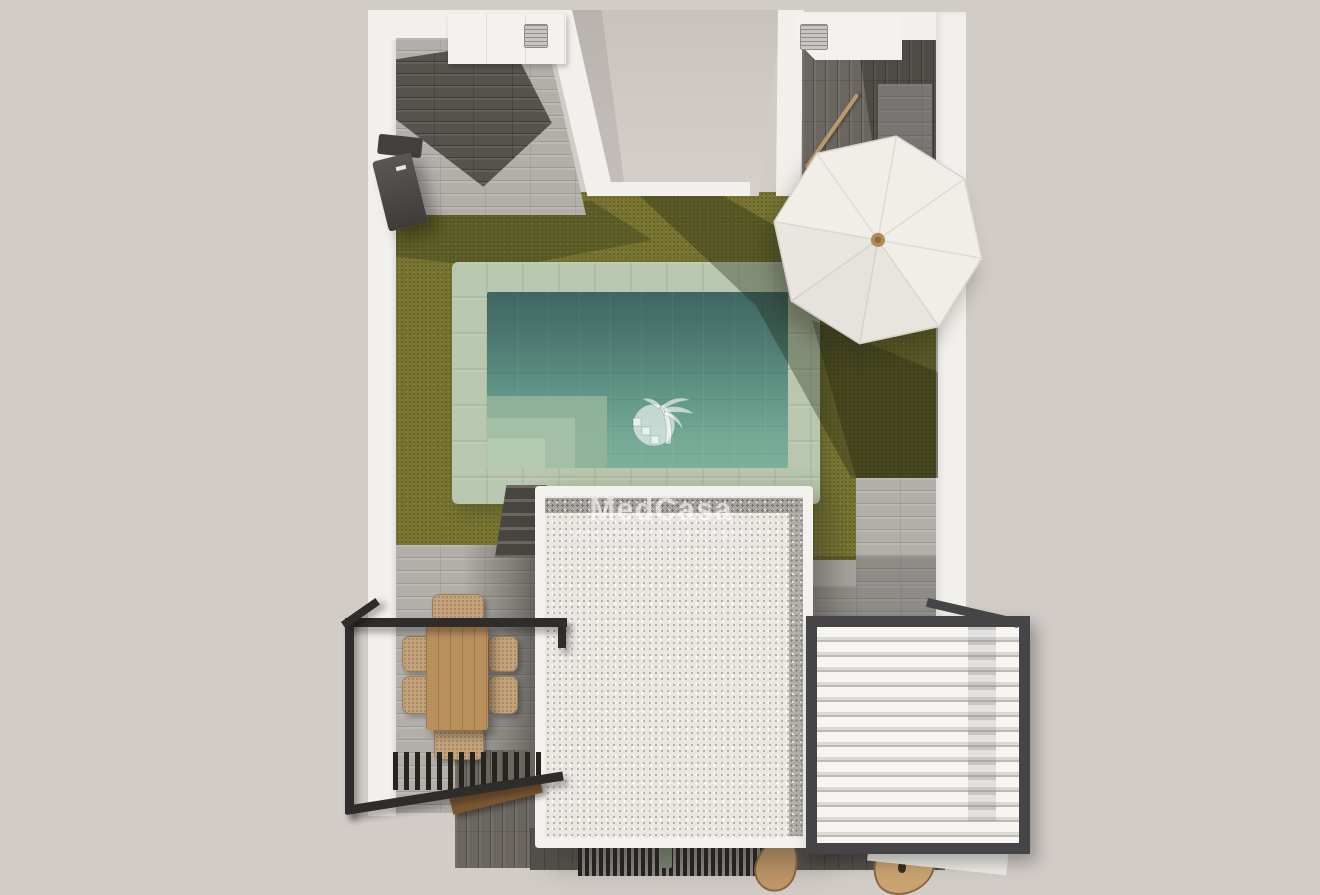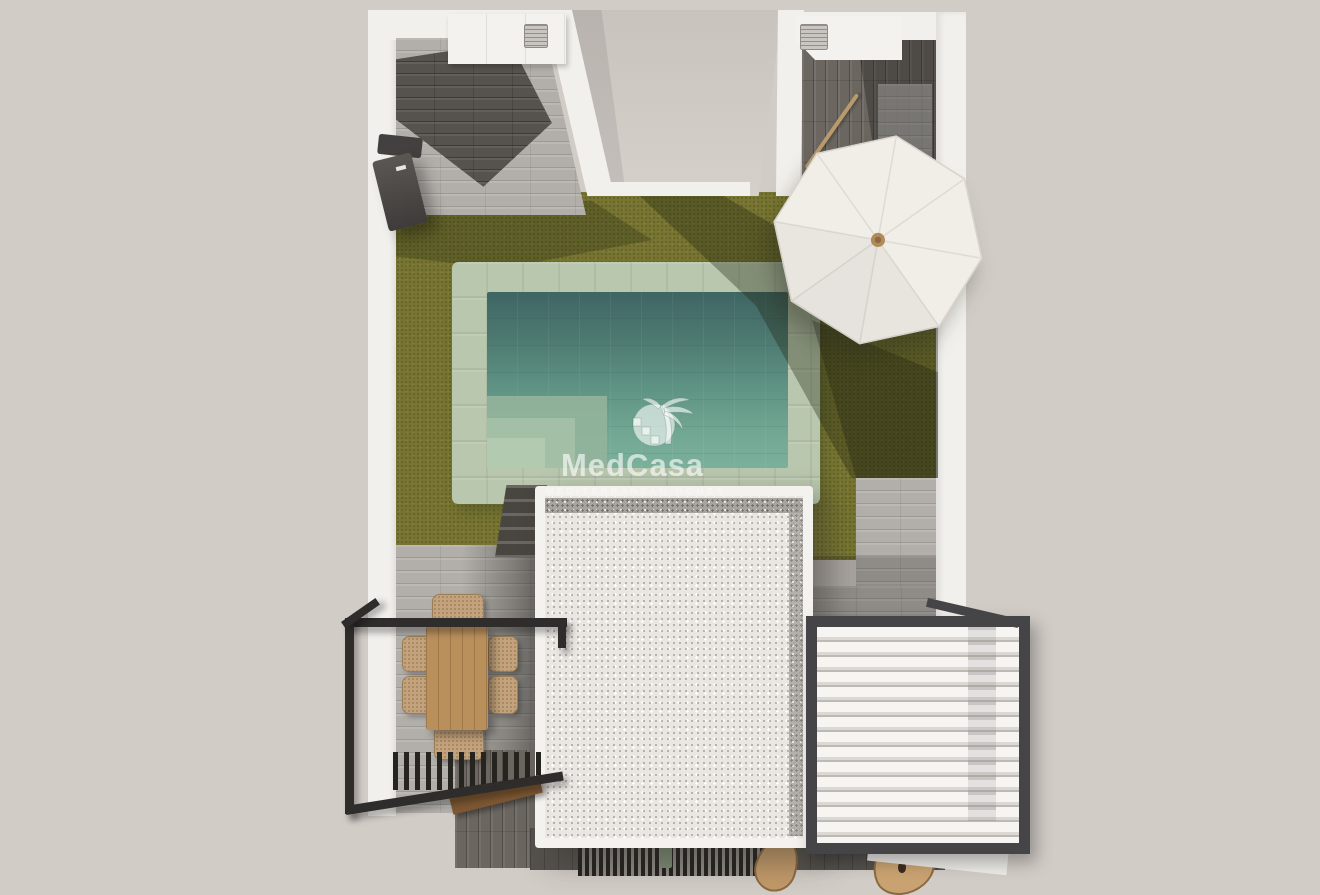--- a/index.html
+++ b/index.html
@@ -41,21 +41,21 @@
     background-image:repeating-linear-gradient(90deg,#23211f 0 4px,transparent 4px 7px);}
   .slats{background-image:repeating-linear-gradient(90deg,#26241f 0 5px,transparent 5px 11px);}
   .bar{background:#2f2d2b;box-shadow:4px 6px 6px rgba(0,0,0,.30);}
   .counter{background:#f4f2ee;box-shadow:2px 3px 5px rgba(0,0,0,.22);}
   .ac{background:#c9c6c2;border:1px solid #8f8c88;border-radius:2px;
     background-image:repeating-linear-gradient(180deg,rgba(40,40,40,.35) 0 1px,transparent 1px 4px);}
   .chair{background-color:#c4a37c;border:1px solid #9a7c55;border-radius:7px;
     background-image:radial-gradient(rgba(0,0,0,.14) 1px,transparent 1.3px);background-size:4px 4px;
     box-shadow:3px 3px 5px rgba(0,0,0,.28);}
   .shadow-poly{background:rgba(32,36,18,.35);}
-  .wm-text{color:rgba(255,255,255,.62);pointer-events:none;}
+  .wm-text{color:rgba(255,255,255,.62);text-align:center;pointer-events:none;margin-top:44px;}
 </style>
 </head>
 <body>
 
 <div id="canvas">
 
   <div class="abs lawn" style="left: 396px; top: 192px; width: 542px; height: 368px; background-color: rgb(119, 117, 49);"></div>
 
   <div class="abs shadow-poly" style="left:396px;top:196px;width:320px;height:110px;opacity:.8;
               clip-path:polygon(0 15%,61% 4%,80% 40%,33% 66%,0 55%);"></div>

